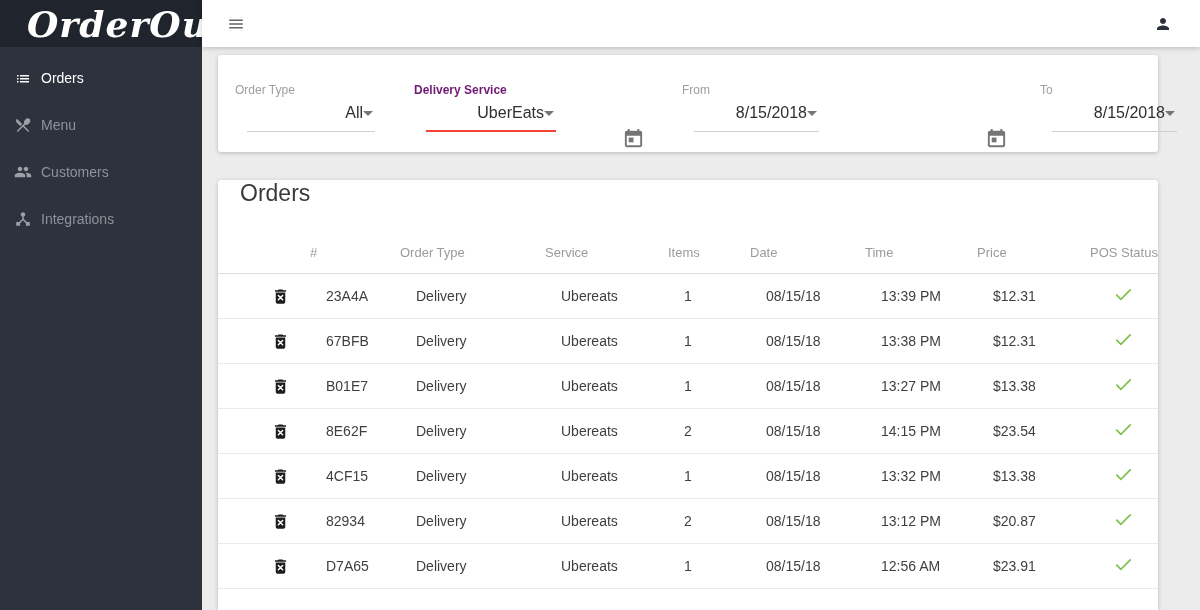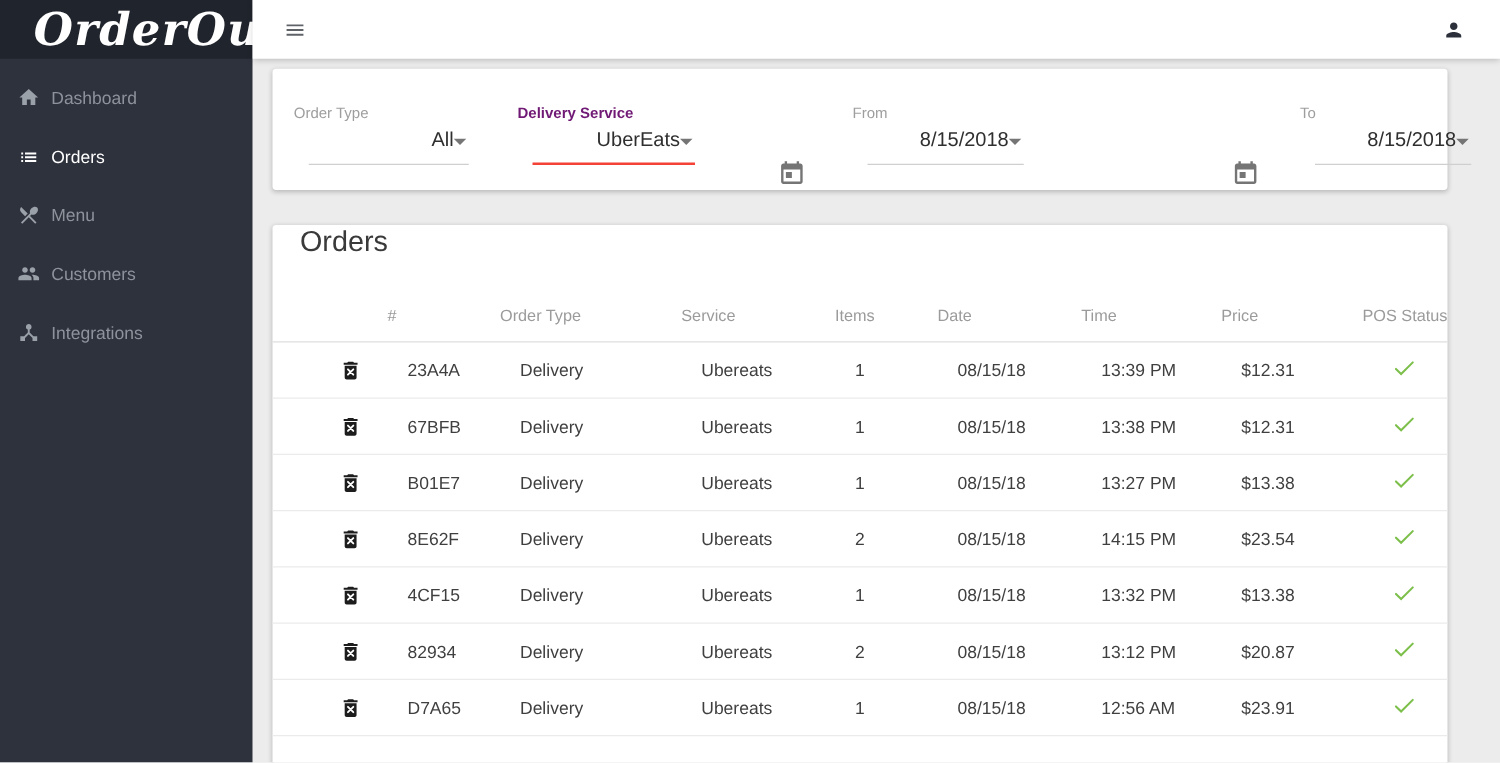--- a/index.html
+++ b/index.html
@@ -59,28 +59,20 @@
   .check svg { width:19px; height:15px; }
 </style>
 </head>
 <body>
 
 <div class="app">
 
   <aside class="sidebar">
     <div class="logo">OrderOut</div>
     <nav class="nav">
-      <div class="nav-item">
-        <span class="nicon">
-          <svg viewBox="0 0 24 24">
-              <path d="M10 20v-6h4v6h5v-8h3L12 3 2 12h3v8z"></path>
-            </svg>
-        </span>
-        <span>Dashboard</span>
-      </div>
       <div class="nav-item active">
         <span class="nicon">
           <svg viewBox="0 0 24 24">
               <path d="M4 14h2v-2H4v2zm0 4h2v-2H4v2zm0-8h2V8H4v2zm4 4h12v-2H8v2zm0 4h12v-2H8v2zM8 8v2h12V8H8z"></path>
             </svg>
         </span>
         <span>Orders</span>
       </div>
       <div class="nav-item">
         <span class="nicon">

